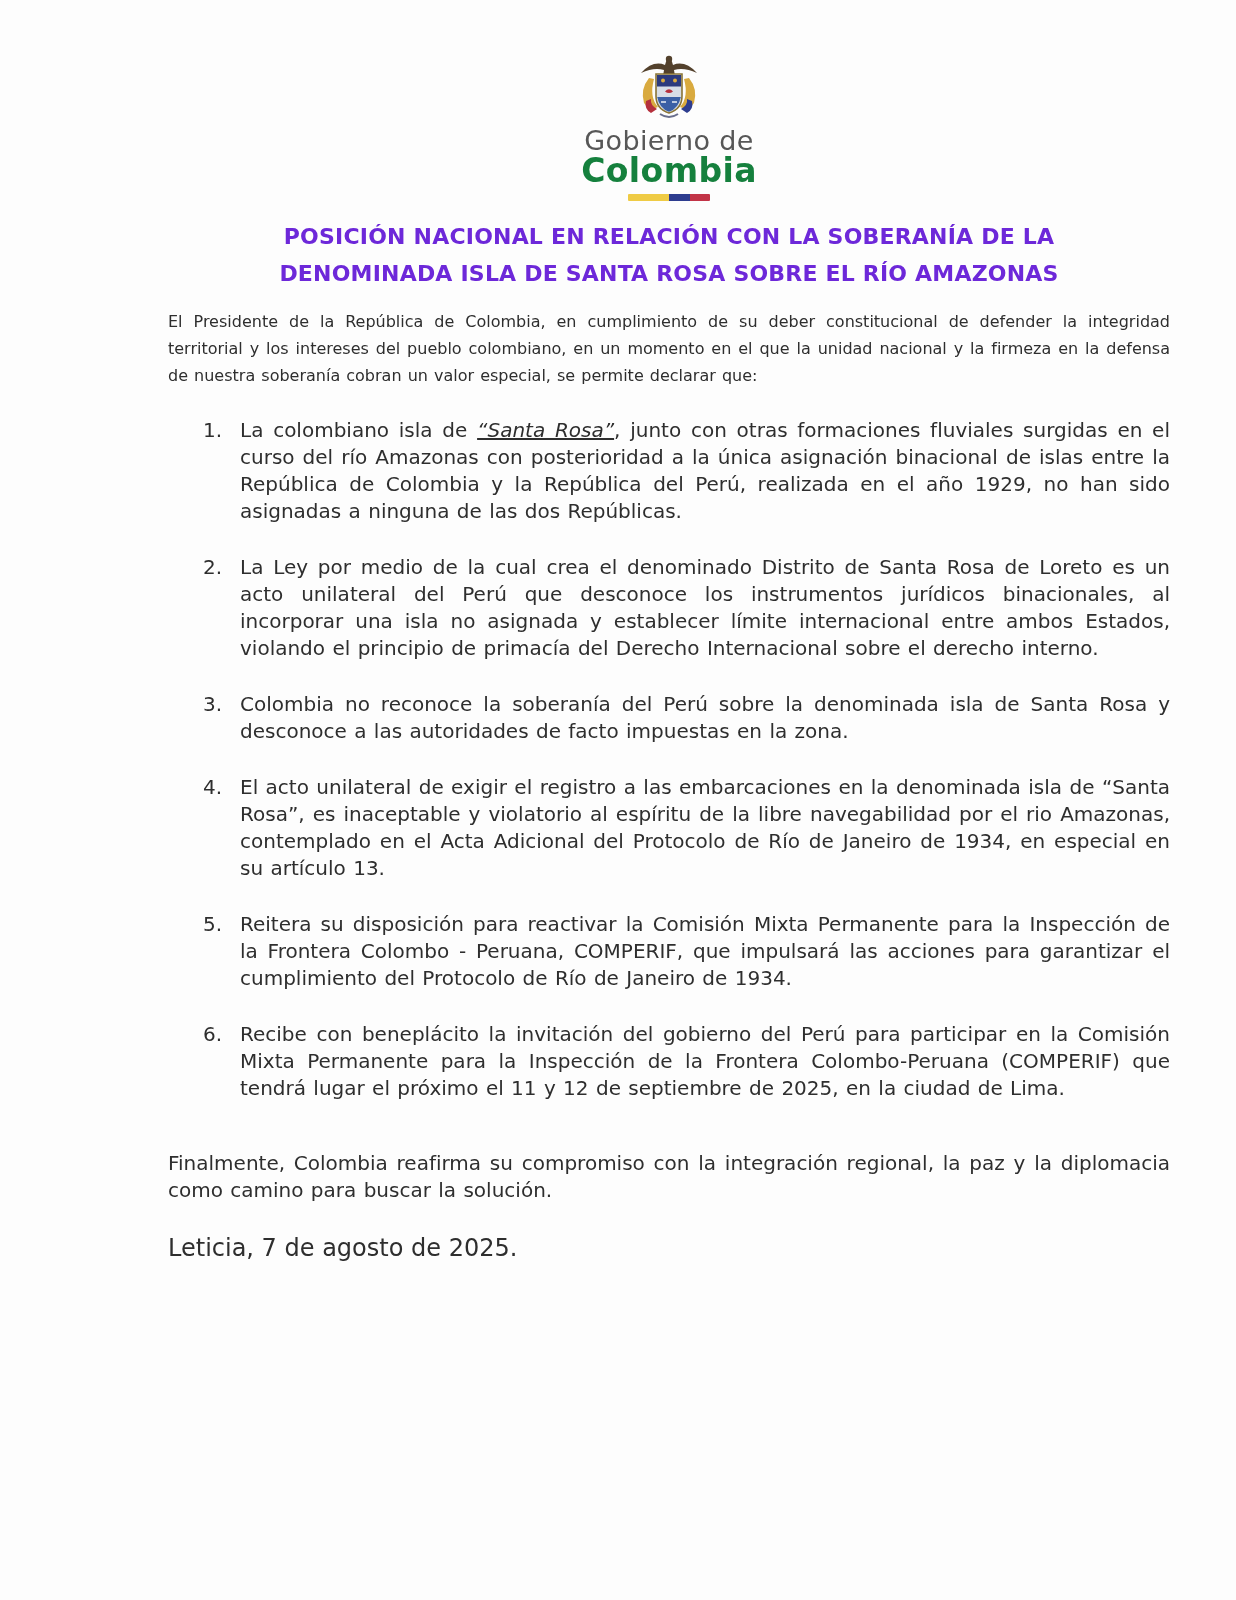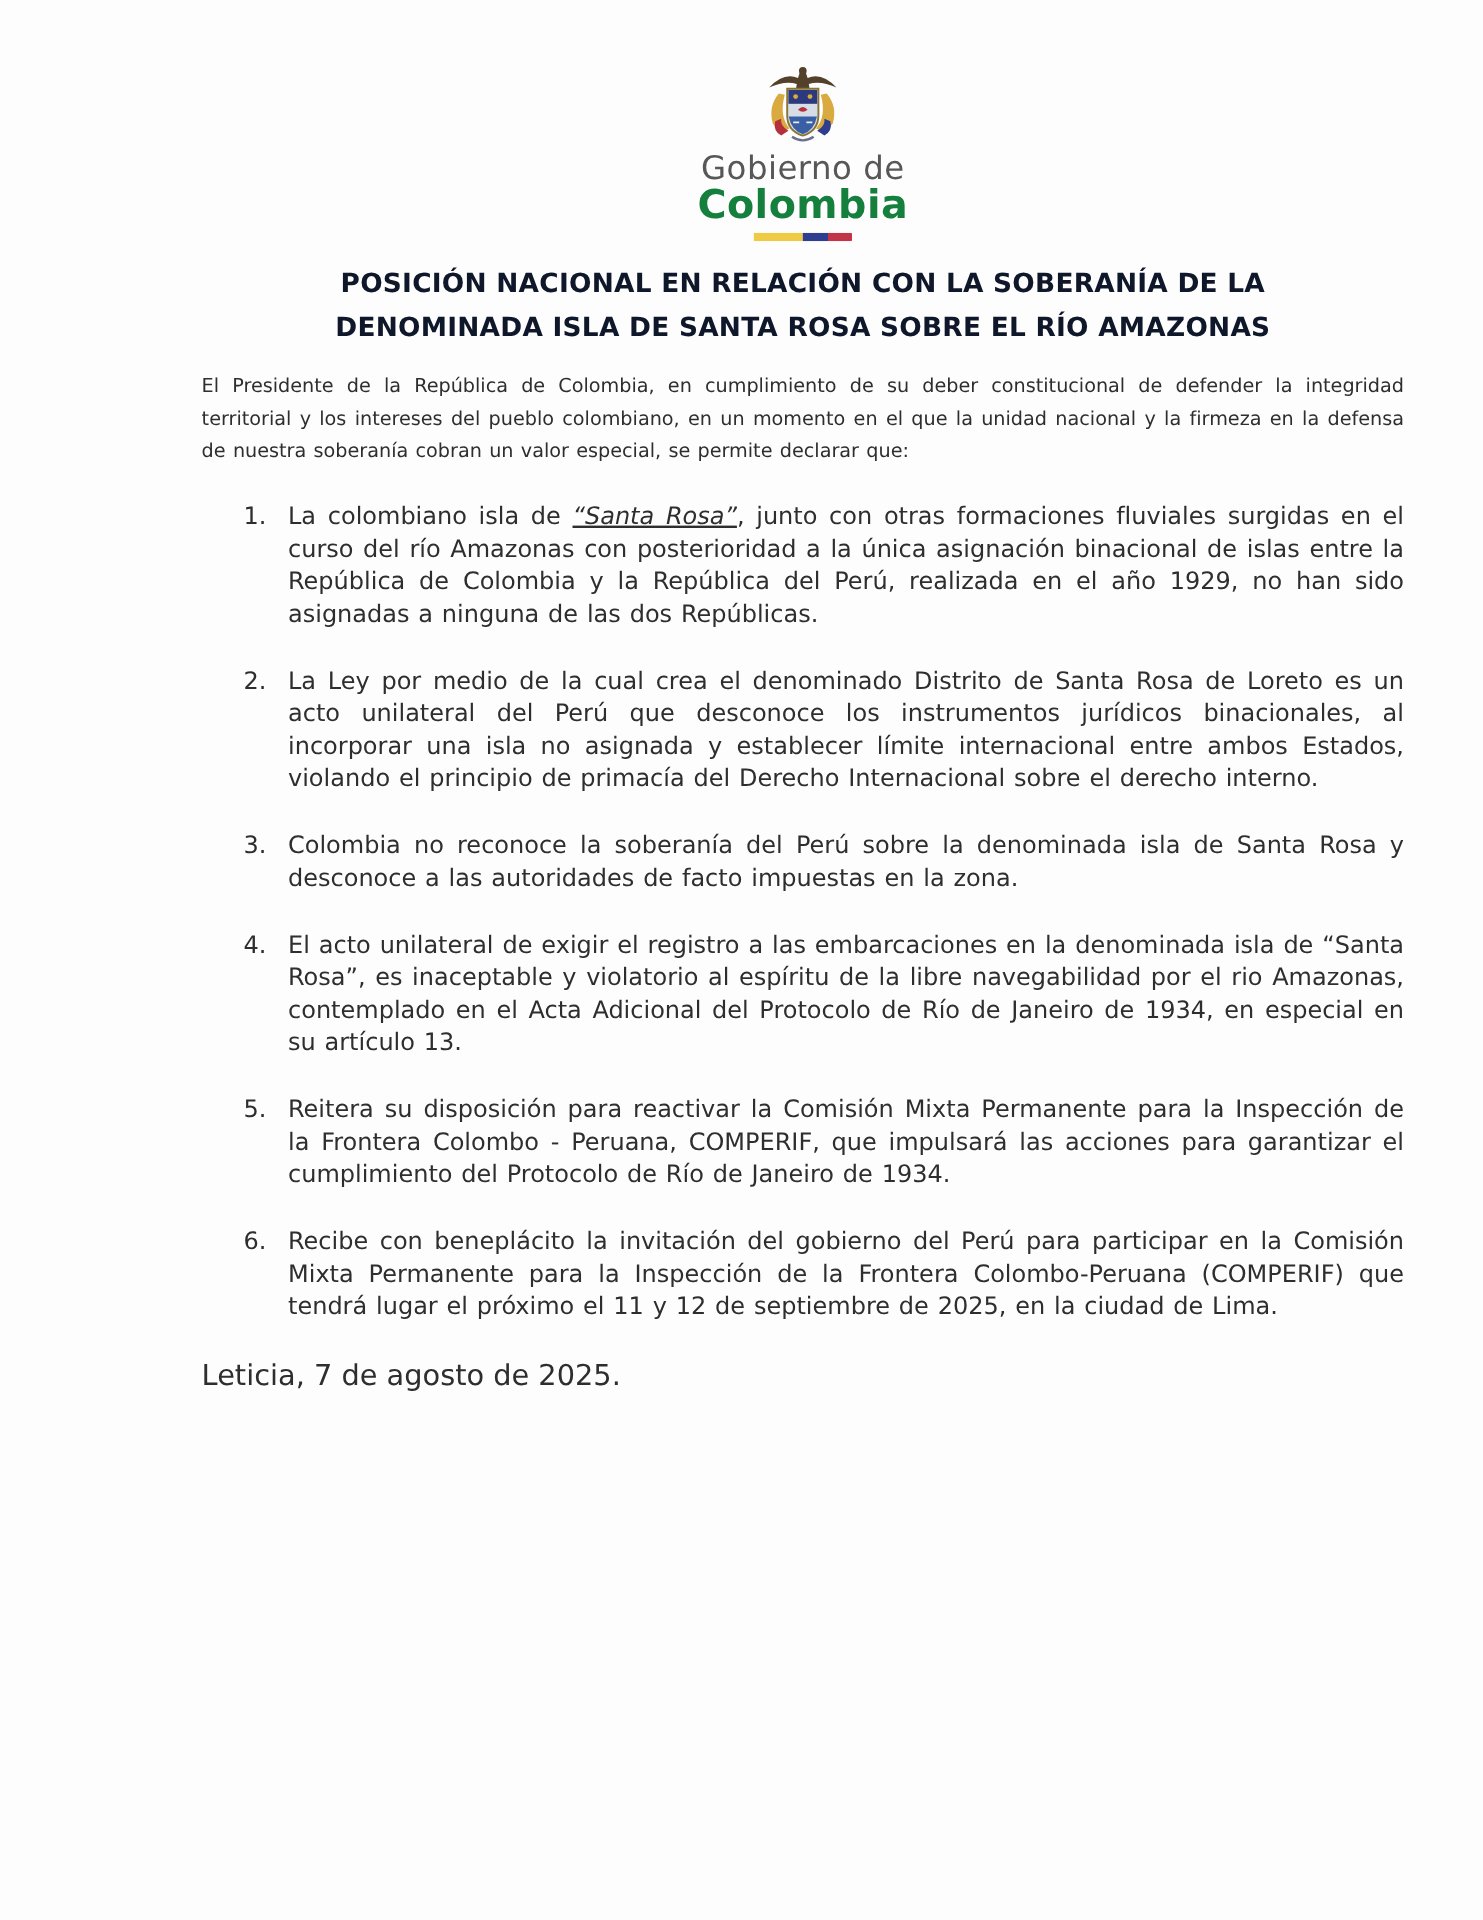--- a/index.html
+++ b/index.html
@@ -27,21 +27,21 @@
   .fy{width:50%;} .fb{width:25%;} .fr{width:25%;}
 
   
   .title{
     margin:54px 0 0;
     font-size:22px;line-height:30px;font-weight:bold;color:#1b1b1b;
     text-align:center;letter-spacing:.3px;
   }
   .subtitle{
     margin:17px auto 16px;max-width:840px;
-    font-size:22px;line-height:37px;font-weight:bold;color:#0f172a;
+    font-size:22px;line-height:37px;font-weight:bold;color:#6d28d9;
     text-align:center;letter-spacing:.2px;
   }
   .intro{
     margin:13px 0 0;
     font-size:16px;line-height:27px;
     text-align:justify;word-spacing:1px;
   }
   ol.decl{list-style:none;margin:28px 0 0;padding:0 0 0 35px;}
   ol.decl li{display:flex;margin-bottom:29px;font-size:20px;line-height:27px;}
   ol.decl li:last-child{margin-bottom:0;}
@@ -117,16 +117,17 @@
         </li>
         <li>
           <span class="num">5.</span>
           <span class="itxt"><span>Reitera su disposición para reactivar la Comisión Mixta Permanente para la Inspección de la Frontera Colombo - Peruana, COMPERIF, que impulsará las acciones para garantizar el cumplimiento del Protocolo de Río de Janeiro de 1934.</span></span>
         </li>
         <li>
           <span class="num">6.</span>
           <span class="itxt"><span>Recibe con beneplácito la invitación del gobierno del Perú para participar en la Comisión Mixta Permanente para la Inspección de la Frontera Colombo-Peruana (COMPERIF) que tendrá lugar el próximo el 11 y 12 de septiembre de 2025, en la ciudad de Lima.</span></span>
         </li>
       </ol>
+    <p class="closing">Finalmente, Colombia reafirma su compromiso con la integración regional, la paz y la diplomacia como camino para buscar la solución.</p>
     <p class="dateline">Leticia, 7 de agosto de 2025.</p>
   </main>
 
 </div>
 
 </body></html>

